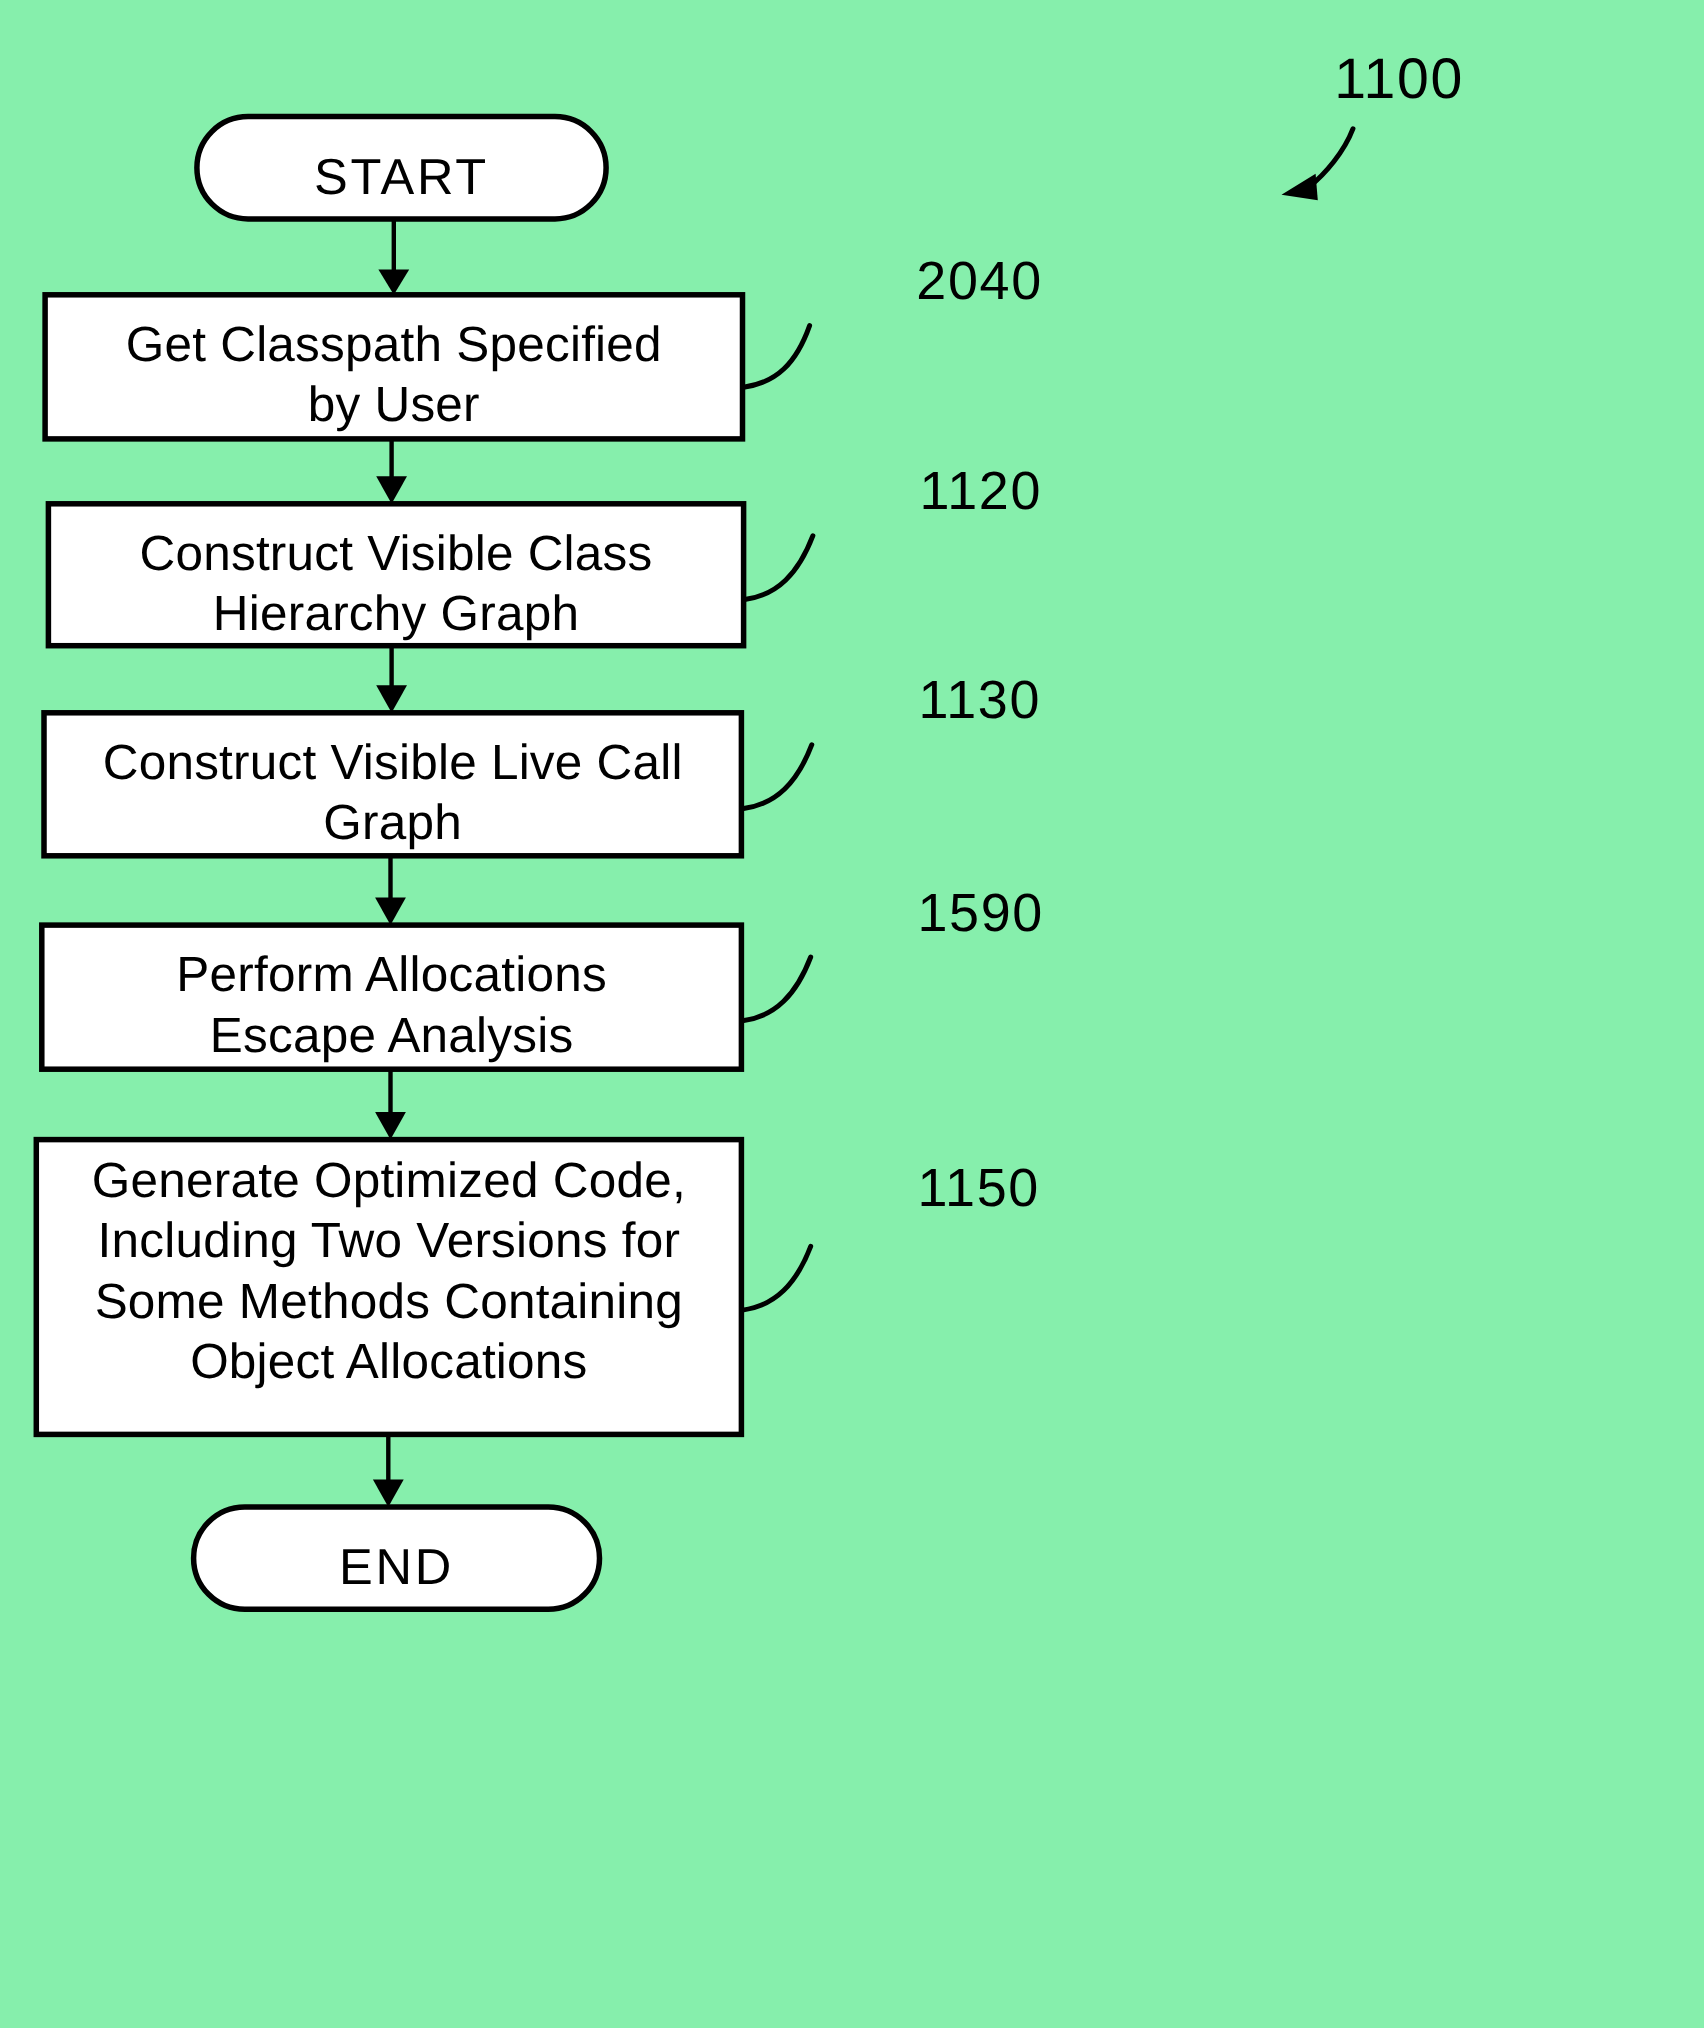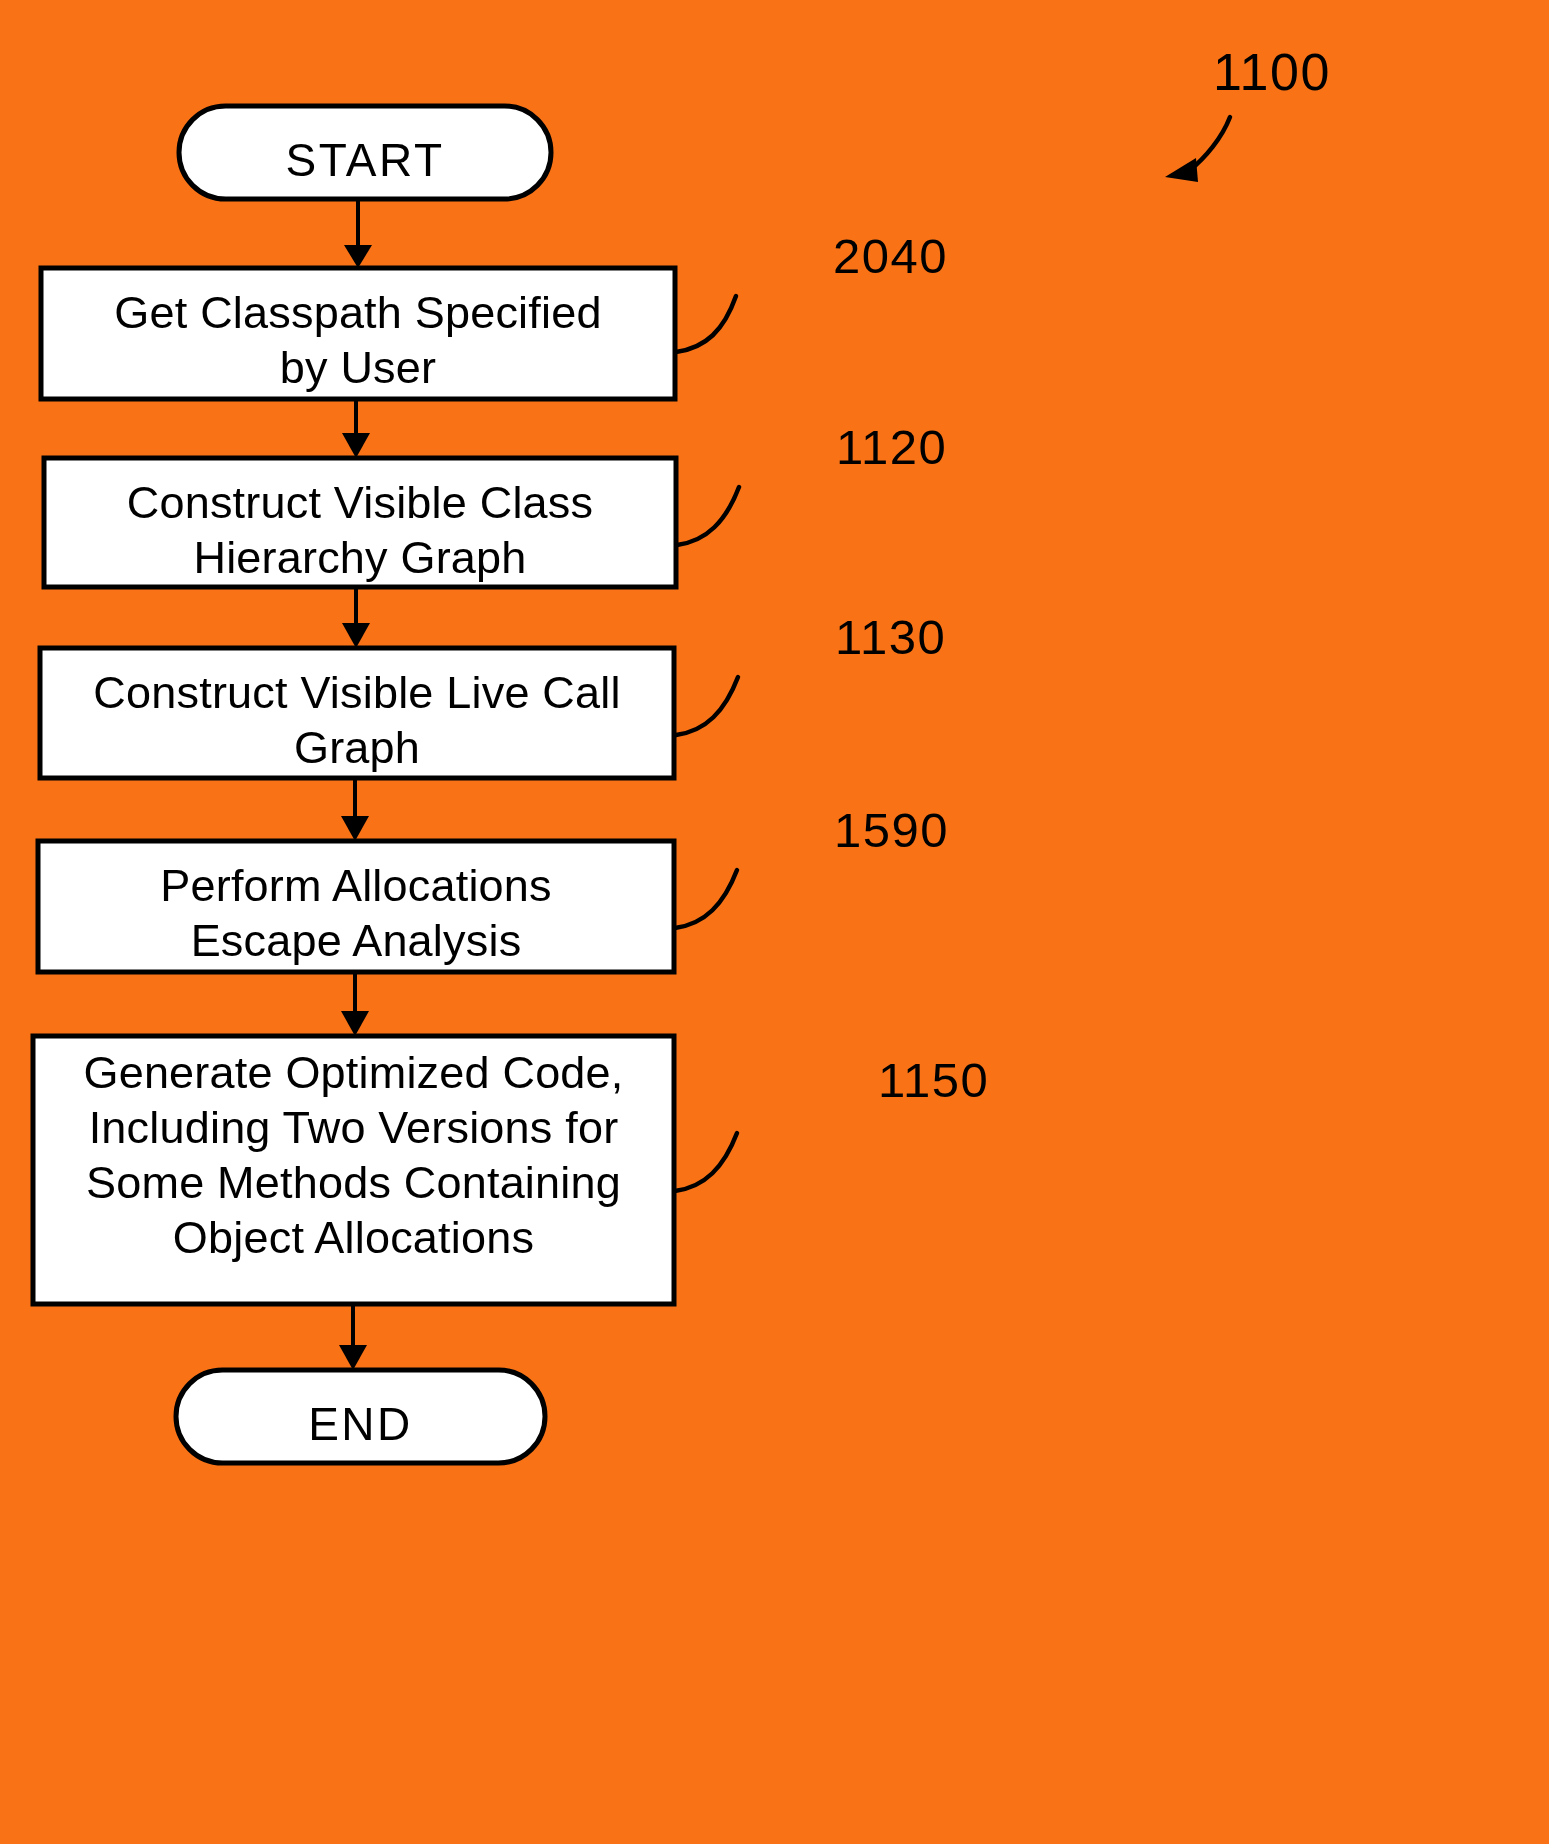--- a/index.html
+++ b/index.html
@@ -5,21 +5,21 @@
 <style>
   html, body {
     margin: 0;
     padding: 0;
     background: #ffffff;
   }
   #page {
     position: relative;
     width: 1549px;
     height: 1844px;
-    background: #f97316;
+    background: #86efac;
     overflow: hidden;
     font-family: "Liberation Sans", "DejaVu Sans", sans-serif;
     color: #000000;
   }
   #svg-layer {
     position: absolute;
     left: 0;
     top: 0;
     width: 1549px;
     height: 1844px;
@@ -159,15 +159,15 @@
   <div class="node-text terminal-text" style="left:176px; top:1396px; width:369px;">END</div>
 
   <div class="ref-label" style="left:833px; top:228px;">2040</div>
 
   <div class="ref-label" style="left:836px; top:419px;">1120</div>
 
   <div class="ref-label" style="left:835px; top:609px;">1130</div>
 
   <div class="ref-label" style="left:834px; top:802px;">1590</div>
 
-  <div class="ref-label" style="left:878px; top:1052px;">1150</div>
+  <div class="ref-label" style="left:834px; top:1052px;">1150</div>
 
 </div>
 
 </body></html>

